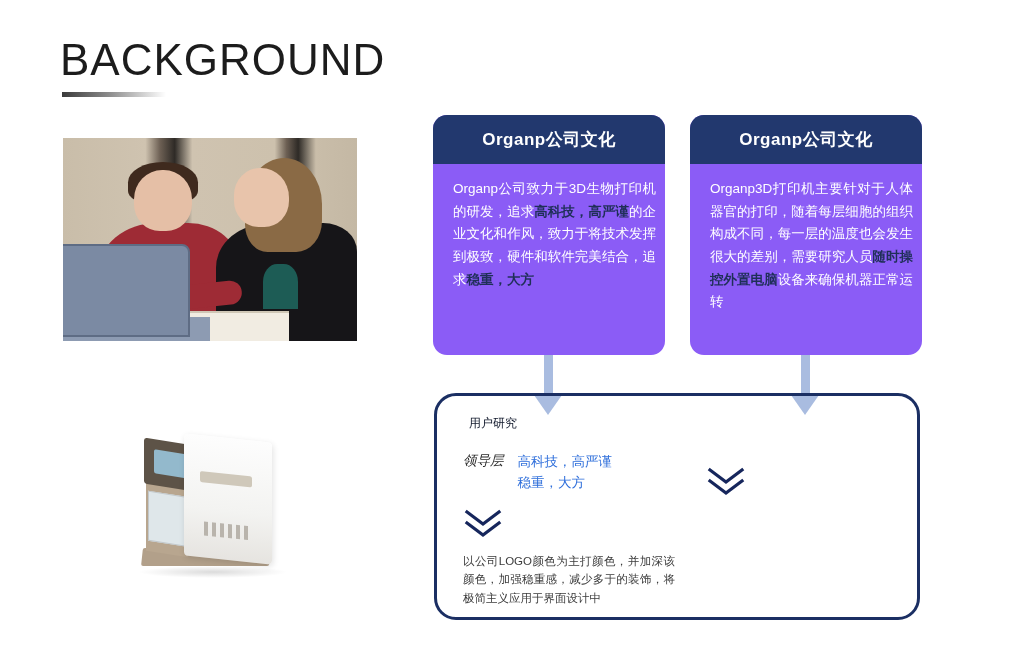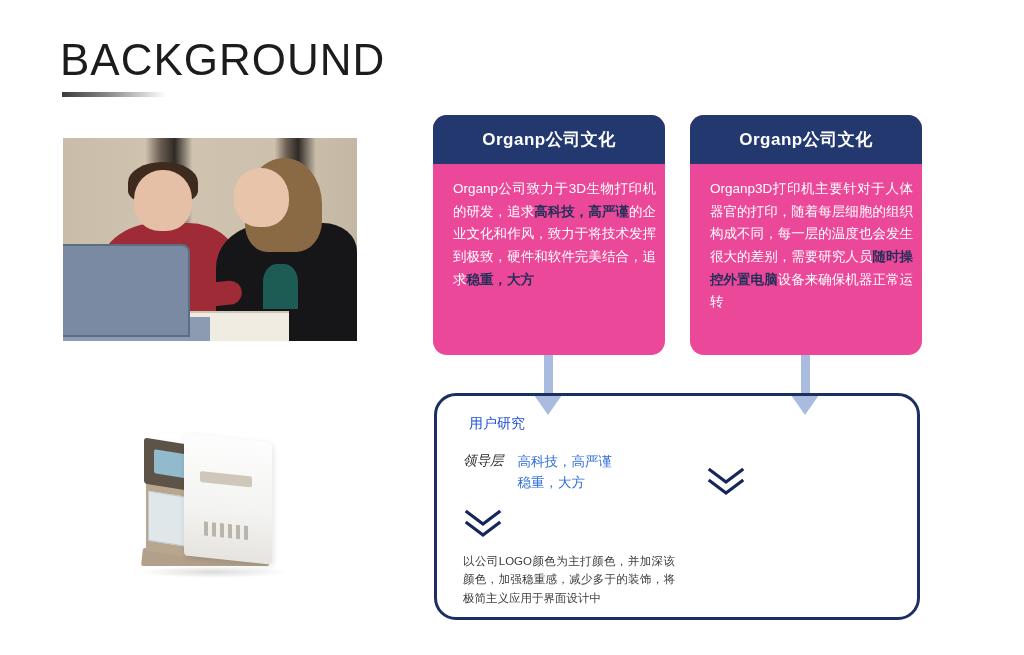--- a/index.html
+++ b/index.html
@@ -101,21 +101,21 @@
     background:#dfe7ea; transform: skewY(9deg); border:1px solid #c2c8cb; }
   .dv-shadow { position:absolute; left:10px; bottom:10px; width:150px; height:12px;
     background: radial-gradient(ellipse at center, rgba(0,0,0,.14) 0%, rgba(0,0,0,0) 70%); }
 
   
   .card {
     position: absolute;
     width: 232px;
     border-radius: 14px;
     overflow: hidden;
-    background: #ec4899;
+    background: #8b5cf6;
   }
   #card-culture { left: 433px; top: 115px; height: 240px; }
   #card-product { left: 690px; top: 115px; height: 240px; }
   .card-header {
     background: #22386e;
     color: #ffffff;
     font-size: 17px;
     font-weight: bold;
     text-align: center;
     padding: 13px 6px 13px;
@@ -162,22 +162,22 @@
     height: 227px;
     border: 3px solid #1b2f63;
     border-radius: 22px;
     background: transparent;
     box-sizing: border-box;
   }
   #research-title {
     position: absolute;
     left: 469px;
     top: 415px;
-    font-size: 14px;
-    color: #1d4ed8;
+    font-size: 12px;
+    color: #0f172a;
     font-weight: 500;
   }
   .col { position: absolute; width: 215px; }
   #col-leaders { left: 463px; top: 452px; }
   #col-staff   { left: 706px; top: 452px; }
 
   .row-label-line { display: flex; align-items: flex-start; gap: 14px; }
   .tier-label {
     font-size: 13.5px;
     color: #2b2b2b;

